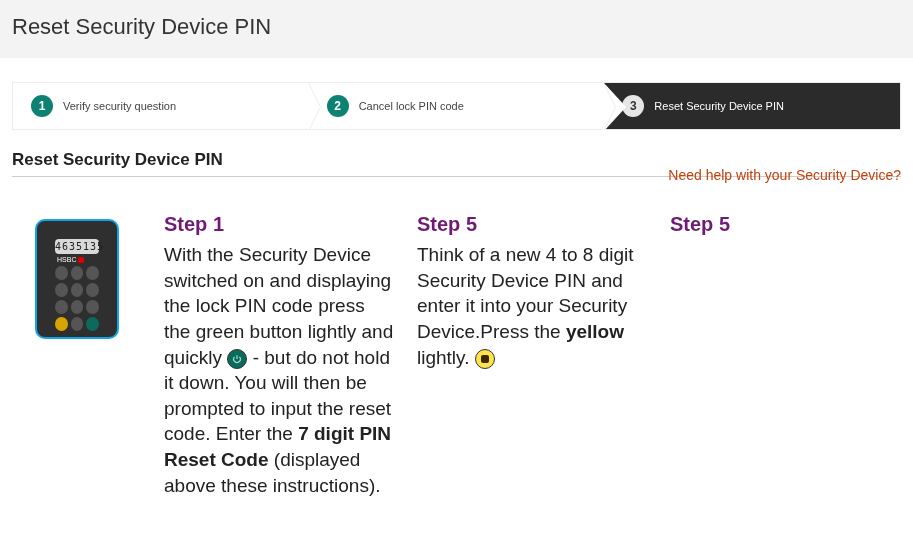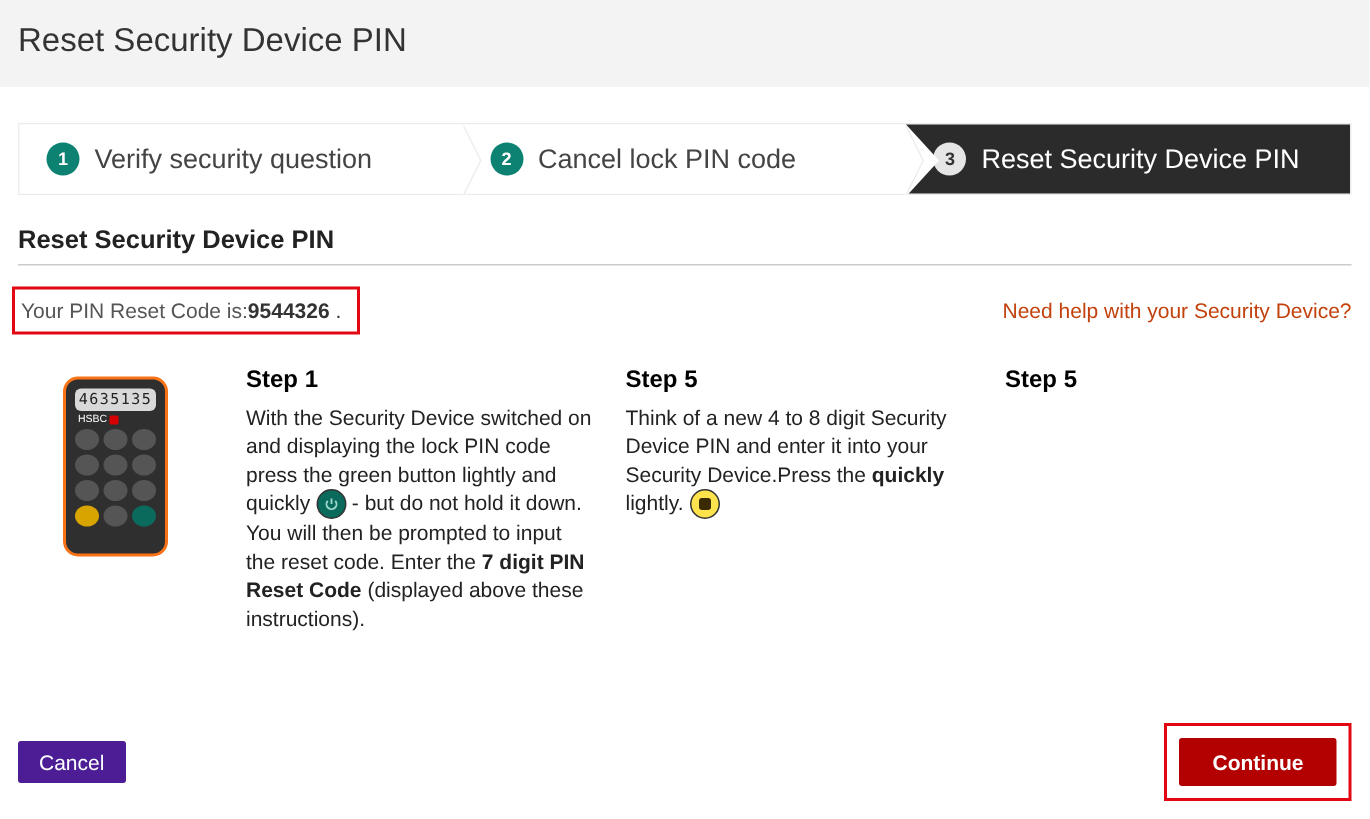--- a/index.html
+++ b/index.html
@@ -6,44 +6,44 @@
   body { font-family: Arial, Helvetica, sans-serif; font-size: 14px; color: #333; background: #fff; width: 913px; }
   .header-bar { background: #f3f3f3; padding: 14px 12px 18px; }
   .header-bar h1 { font-size: 22px; font-weight: 400; color: #333; }
   .content { padding: 0 12px; }
   .wizard { display: flex; margin: 24px 0 20px; border: 1px solid #ececec; position: relative; height: 48px; }
   .wz-step { flex: 1; display: flex; align-items: center; padding: 0 18px; position: relative; background: #fff; }
   .wz-step.active { background: #2b2b2b; color: #fff; }
   .wz-num { width: 22px; height: 22px; border-radius: 50%; display: inline-flex; align-items: center; justify-content: center; font-size: 12px; font-weight: bold; margin-right: 10px; }
   .wz-step:not(.active) .wz-num { background: #0d8272; color: #fff; }
   .wz-step.active .wz-num { background: #e6e6e6; color: #333; }
-  .wz-label { font-size: 18px; color: #444; }
+  .wz-label { font-size: 11px; color: #444; }
   .wz-step.active .wz-label { color: #fff; }
   .wz-sep { position: absolute; right: -12px; top: 0; bottom: 0; width: 0; height: 0; border-top: 24px solid transparent; border-bottom: 24px solid transparent; border-left: 12px solid #ececec; z-index: 2; }
   .wz-sep-inner { position: absolute; right: -11px; top: 0; bottom: 0; width: 0; height: 0; border-top: 24px solid transparent; border-bottom: 24px solid transparent; border-left: 12px solid #fff; z-index: 3; }
   .wz-step.active::before { content:""; position:absolute; left:0; top:0; width:0; height:0; border-top:24px solid transparent; border-bottom:24px solid transparent; border-left:22px solid #fff; }
   .section-title { font-size: 17px; font-weight: bold; color: #222; padding-bottom: 6px; border-bottom: 1px solid #ccc; margin-bottom: 14px; }
   .code-box { display: inline-block; border: 2px solid #e30613; padding: 6px 10px 6px 4px; margin-left: -4px; }
   .code-box .label { color: #555; font-size: 14px; }
   .code-box .value { font-weight: bold; color: #333; }
   .help-row { display: flex; justify-content: flex-end; margin-top: -24px; }
   .help-link { color: #c2410c; font-size: 14px; text-decoration: none; }
   .steps-row { display: flex; gap: 22px; margin-top: 30px; align-items: flex-start; }
   .device-col { width: 130px; padding-top: 6px; }
-  .device { width: 70px; height: 120px; background: #2f2f2f; border: 2px solid #f97316; border-radius: 10px; padding: 6px; margin: 0 auto; }
+  .device { width: 84px; height: 120px; background: #2f2f2f; border: 2px solid #0ea5e9; border-radius: 10px; padding: 18px; margin: 0 auto; }
   .device-screen { background: #d9d9d9; color: #222; font-family: monospace; font-size: 10px; text-align: center; border-radius: 4px; padding: 2px 0; letter-spacing: 1px;}
   .device-brand { color: #fff; font-size: 7px; margin: 2px 0 3px 2px; display:flex; align-items:center; gap:2px;}
   .device-brand .logo { width:6px; height:6px; background:#d80000; border-radius:1px; display:inline-block;}
   .keypad { display: grid; grid-template-columns: repeat(3, 1fr); gap: 3px; }
   .keypad div { background: #555; border-radius: 50%; height: 14px; }
   .keypad .yellow { background: #d7a400; }
   .keypad .green { background: #0a6a5c; }
   .step-col { flex: 1; }
-  .step-col h3 { font-size: 16px; font-weight: bold; margin-bottom: 6px; color: #000000; }
-  .step-col p { font-size: 14px; line-height: 1.35; color: #222; }
+  .step-col h3 { font-size: 20px; font-weight: bold; margin-bottom: 6px; color: #701a75; }
+  .step-col p { font-size: 19px; line-height: 1.35; color: #222; }
   .inline-icon { display: inline-flex; width: 20px; height: 20px; border-radius: 50%; vertical-align: middle; align-items: center; justify-content: center; }
   .icon-green { background: #0a6a5c; border:1px solid #333; }
   .icon-green svg { width: 10px; height: 10px; stroke: #9fd6cc; }
   .icon-yellow { background: #ffe34d; border:1px solid #333; }
   .icon-yellow span { width:8px; height:8px; background:#3a2a00; border-radius:2px; display:block;}
   .footer { display: flex; justify-content: space-between; align-items: center; margin-top: 60px; padding-bottom: 16px; }
   .btn { border: none; cursor: pointer; font-size: 14px; }
   .btn-cancel { background: #4c1d95; color: #fff; padding: 6px 14px; border-radius: 2px; }
   .btn-continue-wrap { border: 2px solid #e30613; padding: 8px 8px; }
   .btn-continue { background: #b30000; color: #fff; padding: 8px 22px; font-weight: bold; border-radius: 2px; }
@@ -71,23 +71,20 @@
         <span class="wz-sep-inner"></span>
     </div>
     <div class="wz-step active">
       <span class="wz-num">3</span>
       <span class="wz-label">Reset Security Device PIN</span>
     </div>
   </div>
 
   <div class="section-title">Reset Security Device PIN</div>
 
-  <div class="code-box">
-    <span class="label">Your PIN Reset Code is:</span><span class="value">9544326</span><span> .</span>
-  </div>
 
   <div class="help-row">
     <a href="#" class="help-link">Need help with your Security Device?</a>
   </div>
 
   <div class="steps-row">
     <div class="device-col">
       <div class="device">
         <div class="device-screen">4635135</div>
         <div class="device-brand">
@@ -124,21 +121,21 @@
         <span> - but do not hold it down. You will then be prompted to input the reset code. Enter the </span>
         <b>7 digit PIN Reset Code</b>
         <span> (displayed above  these  instructions).</span>
       </p>
     </div>
 
     <div class="step-col">
       <h3>Step 5</h3>
       <p>
         <span>Think of a new 4 to 8 digit Security Device PIN and enter it into your Security Device.Press the </span>
-        <b>quickly</b>
+        <b>yellow</b>
         <span> lightly. </span>
         <span class="inline-icon icon-yellow">
             <span></span>
           </span>
       </p>
     </div>
 
     <div class="step-col">
       <h3>Step 5</h3>
     </div>

